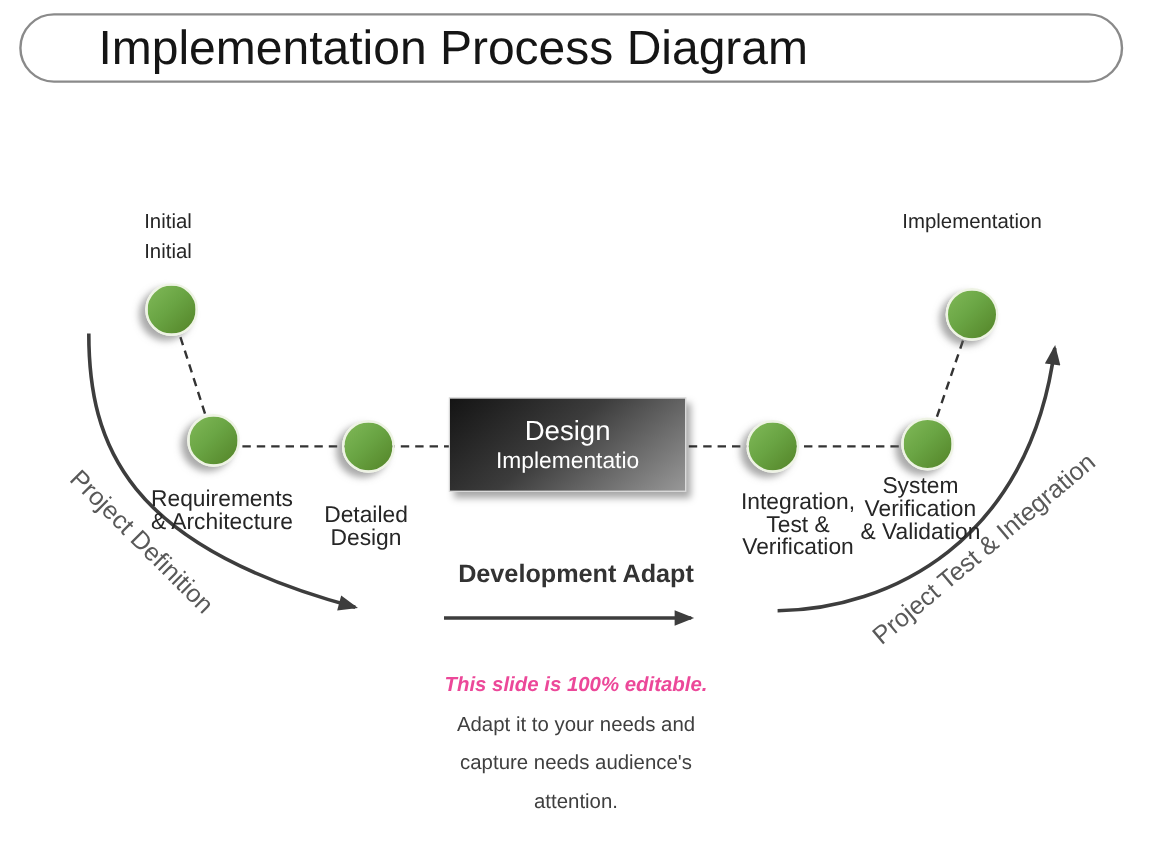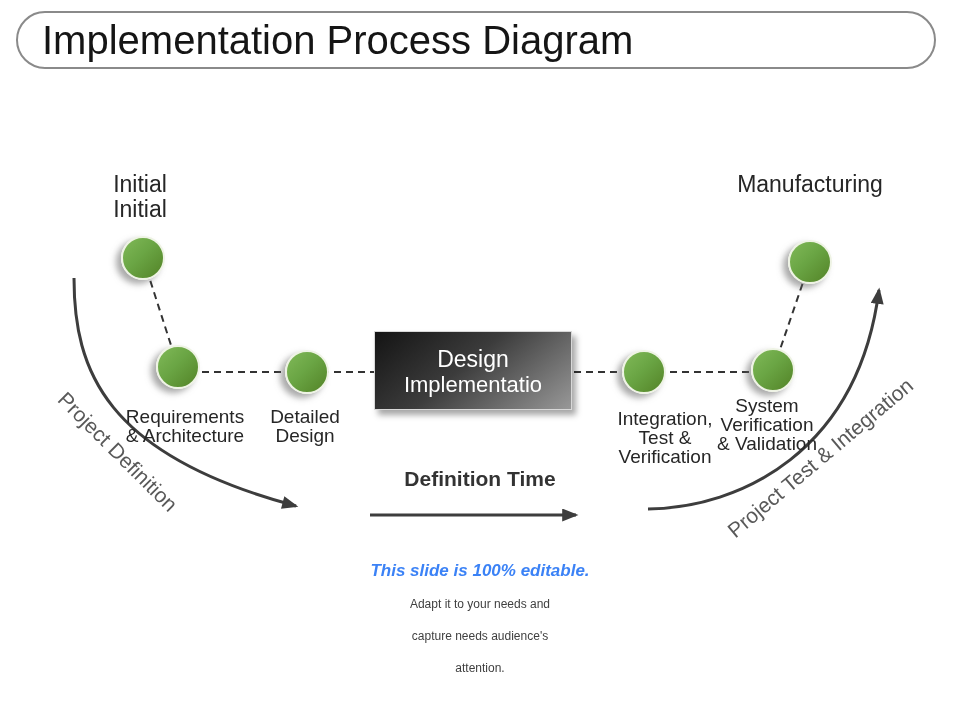--- a/index.html
+++ b/index.html
@@ -7,21 +7,21 @@
     position:relative;width:960px;height:720px;background:#ffffff;overflow:hidden;
     font-family:"Liberation Sans", sans-serif;
   }
   
   .title-pill{
     position:absolute;left:16px;top:11px;width:920px;height:58px;
     border:2px solid #8a8a8a;border-radius:31px;box-sizing:border-box;
     display:flex;align-items:center;
   }
   .title-text{
-    padding-left:24px;font-size:40px;color:#151515;letter-spacing:0px;
+    padding-left:64px;font-size:40px;color:#151515;letter-spacing:0px;
     white-space:nowrap;
   }
   
   svg.layer{position:absolute;left:0;top:0;z-index:1;}
   
   .node{
     position:absolute;width:40px;height:40px;border-radius:50%;
     border:2px solid #eef3e4;
     background:linear-gradient(135deg,#80b958 0%,#6aa544 45%,#538327 100%);
     box-shadow:-5px 4px 6px rgba(100,100,100,0.55);
@@ -30,49 +30,49 @@
   
   .process-box{
     position:absolute;left:374px;top:331px;width:198px;height:79px;
     background:linear-gradient(140deg,#141414 0%,#3c3c3c 45%,#989898 100%);
     border:1px solid #d8d8d8;box-sizing:border-box;
     box-shadow:4px 5px 6px rgba(0,0,0,0.35);
     display:flex;flex-direction:column;align-items:center;justify-content:center;
     z-index:4;color:#ffffff;text-align:center;
   }
   .process-box .l1{font-size:23px;line-height:27px;}
-  .process-box .l2{font-size:22px;line-height:23px;}
+  .process-box .l2{font-size:19px;line-height:23px;}
   
   .stage-label{
     position:absolute;text-align:center;color:#262626;z-index:2;
   }
-  .stage-label.top{font-size:23px;line-height:25px;}
+  .stage-label.top{font-size:17px;line-height:25px;}
   .stage-label.bottom{font-size:19px;line-height:19px;}
   
   .flow-rot{
     position:absolute;color:#595959;font-size:21px;white-space:nowrap;
     text-align:center;z-index:2;
   }
   #proj-def{left:30px;top:440px;width:175px;transform:rotate(45deg);}
   #proj-test{left:693px;top:446px;width:255px;transform:rotate(-40deg);}
   
   .dev-time{
     position:absolute;left:330px;top:467px;width:300px;text-align:center;
     font-size:21px;font-weight:bold;color:#333333;z-index:2;
   }
   
   .footer-note{
     position:absolute;left:280px;top:561px;width:400px;text-align:center;z-index:2;
   }
   .footer-note .green{
-    color:#3b82f6;font-weight:bold;font-style:italic;font-size:17px;line-height:20px;
+    color:#ec4899;font-weight:bold;font-style:italic;font-size:17px;line-height:20px;
     margin-bottom:13px;
   }
   .footer-note .plain{
-    color:#3f3f3f;font-size:12px;line-height:20px;margin-bottom:12px;
+    color:#3f3f3f;font-size:17px;line-height:20px;margin-bottom:12px;
   }
 </style>
 </head>
 <body>
 
 <div id="slide">
 
   <div class="title-pill">
     <div class="title-text">Implementation Process Diagram</div>
   </div>
@@ -106,49 +106,49 @@
     <div class="l1">Design</div>
     <div class="l2">Implementatio</div>
   </div>
 
   <div class="stage-label top" style="left:65px;top:172px;width:150px;">
     <div>Initial</div>
     <div>Initial</div>
   </div>
 
   <div class="stage-label top" style="left:725px;top:172px;width:170px;">
-    <div>Manufacturing</div>
+    <div>Implementation</div>
   </div>
 
   <div class="stage-label bottom" style="left:115px;top:407px;width:140px;">
     <div>Requirements</div>
     <div>&amp; Architecture</div>
   </div>
 
-  <div class="stage-label bottom" style="left:250px;top:407px;width:110px;">
+  <div class="stage-label bottom" style="left:250px;top:420px;width:110px;">
     <div>Detailed</div>
     <div>Design</div>
   </div>
 
   <div class="stage-label bottom" style="left:605px;top:409px;width:120px;">
     <div>Integration,</div>
     <div>Test &amp;</div>
     <div>Verification</div>
   </div>
 
   <div class="stage-label bottom" style="left:707px;top:396px;width:120px;">
     <div>System</div>
     <div>Verification</div>
     <div>&amp; Validation</div>
   </div>
 
   <div class="flow-rot" id="proj-def">Project Definition</div>
   <div class="flow-rot" id="proj-test">Project Test &amp; Integration</div>
 
-  <div class="dev-time">Definition Time</div>
+  <div class="dev-time">Development Adapt</div>
 
   <div class="footer-note">
     <div class="green">This slide is 100% editable.</div>
     <div class="plain">Adapt it to your needs and</div>
     <div class="plain">capture needs audience's</div>
     <div class="plain">attention.</div>
   </div>
 
 </div>
 

